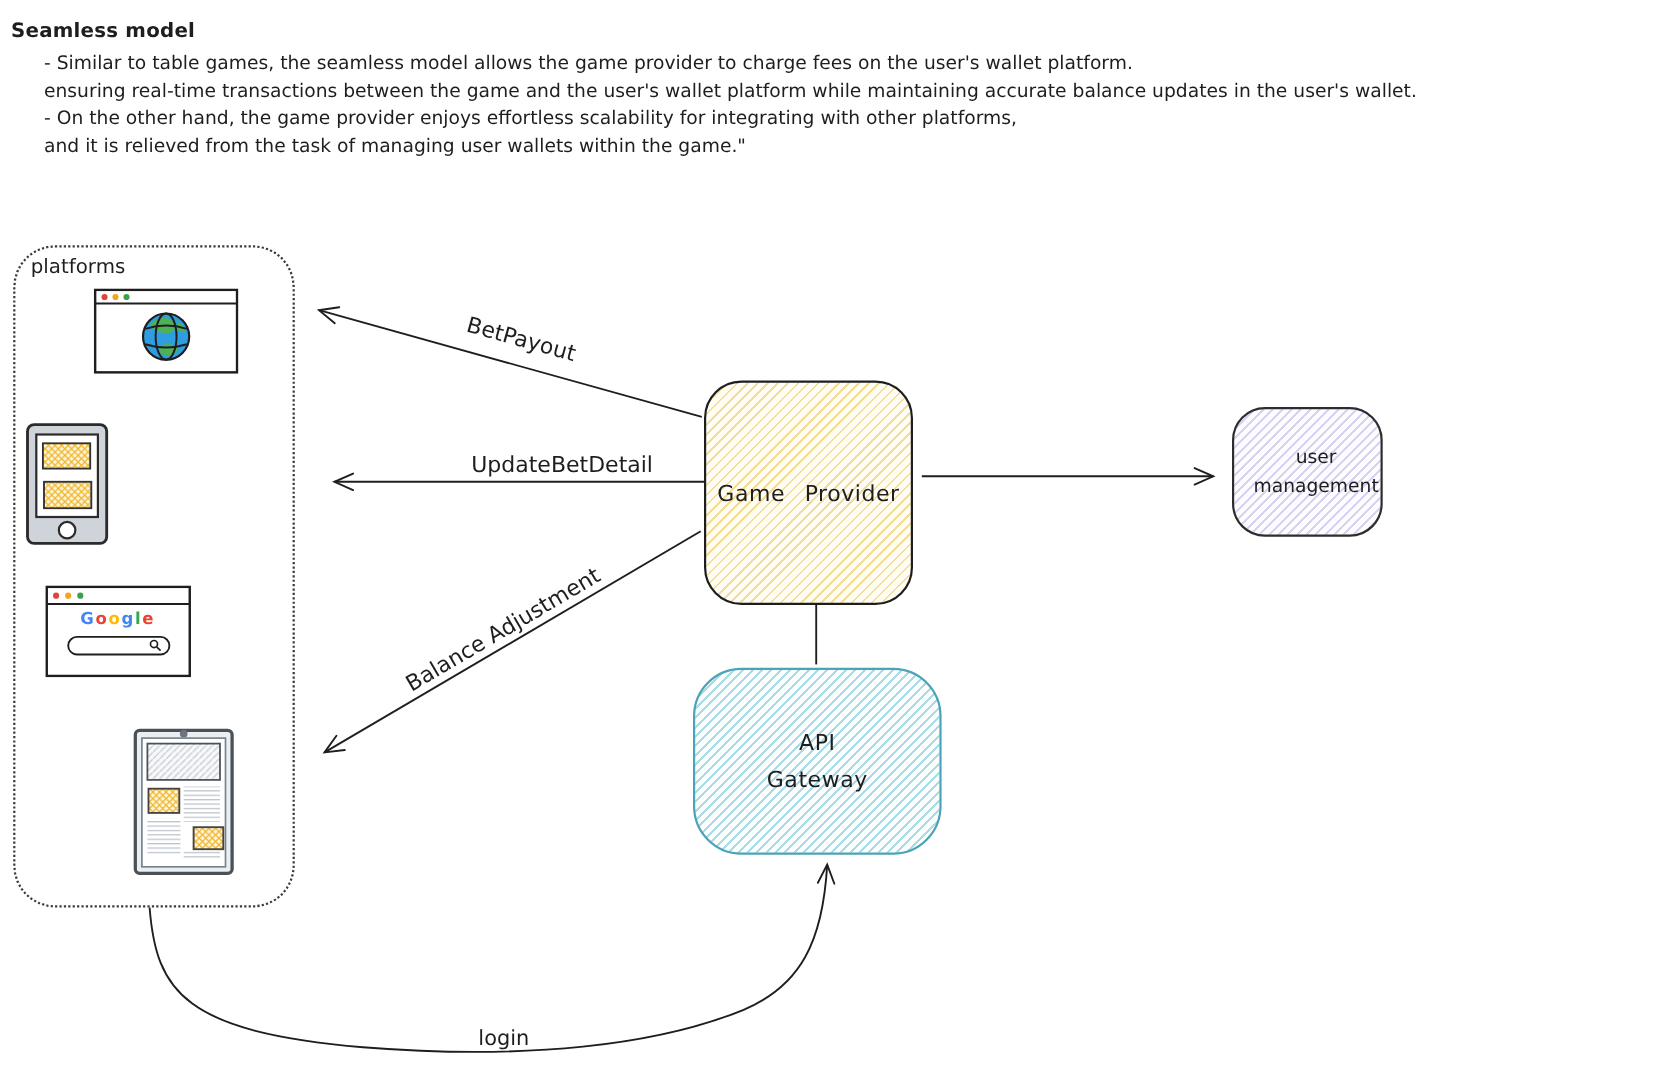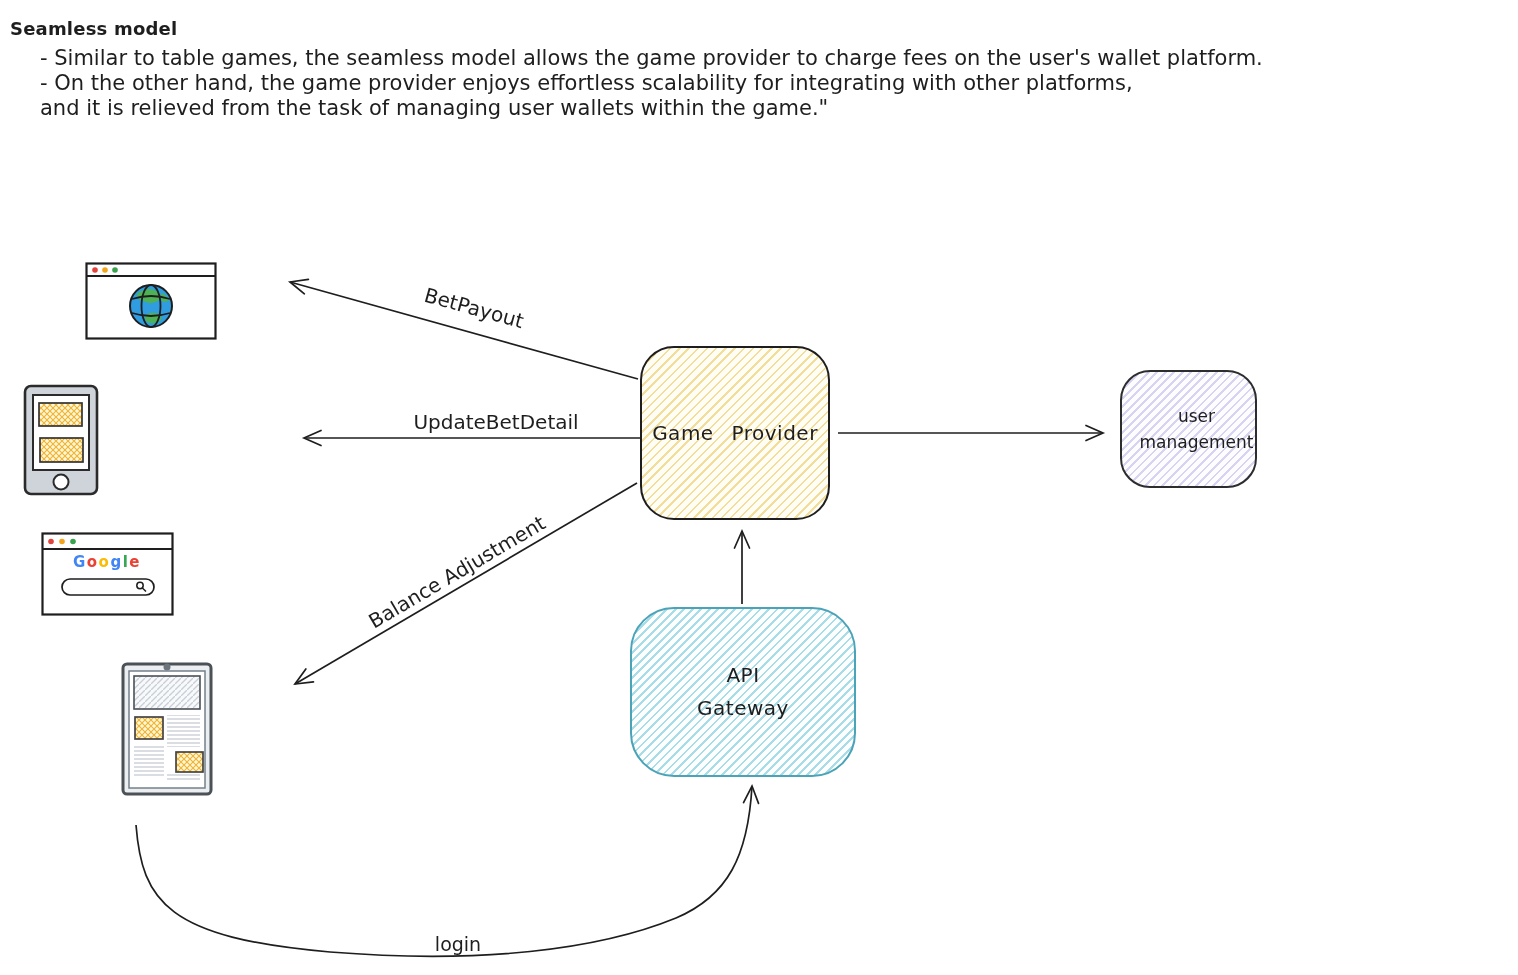--- a/index.html
+++ b/index.html
@@ -1,34 +1,34 @@
 <!DOCTYPE html>
 <html style="--ink: #1e1e1e; --yellow-bg: #fffdf4; --yellow-hatch: #f3dd9a; --cyan-hatch: #a8dce9; --cyan-border: #4ba3b8; --purple-hatch: #d7d3f1; --dot-red: #e0443a; --dot-yellow: #f2a51c; --dot-green: #3aa14e; --globe-blue: #2f9de0; --globe-green: #4fb155; --device-gray: #ced4da; --photo-hatch: #f0b429;"><head>
 <meta charset="utf-8">
 <style>
   html,body{margin:0;padding:0;background:#ffffff;}
   .stage{position:relative;width:1518px;height:975px;overflow:hidden;
          font-family:"DejaVu Sans",sans-serif;color:var(--ink);}
 
   
   .doc-title{position:absolute;left:10px;top:18px;font-size:18px;font-weight:600;letter-spacing:.2px;}
-  .doc-body{position:absolute;left:40px;top:46px;font-size:21px;line-height:25px;white-space:nowrap;}
+  .doc-body{position:absolute;left:40px;top:46px;font-size:17px;line-height:25px;white-space:nowrap;}
 
   
   .arrows{position:absolute;left:0;top:0;pointer-events:none;}
 
   
   .platforms-box{position:absolute;left:12px;top:223px;width:256px;height:602px;
                  border:2.5px dotted #3a3a3a;border-radius:38px;box-sizing:border-box;}
   .platforms-label{position:absolute;left:14px;top:7px;font-size:18px;}
 
   
   .node{position:absolute;display:flex;flex-direction:column;align-items:center;justify-content:center;
         text-align:center;box-sizing:border-box;}
-  .node-gp{left:640px;top:346px;width:190px;height:174px;border:2px solid var(--ink);border-radius:34px;
+  .node-gp{left:640px;top:346px;width:190px;height:204px;border:2px solid var(--ink);border-radius:34px;
            background-color:var(--yellow-bg);
            background-image:repeating-linear-gradient(135deg,var(--yellow-hatch) 0 1.7px,transparent 1.7px 6.5px);
            font-size:20px;word-spacing:11px;letter-spacing:.5px;}
   .node-ag{left:630px;top:607px;width:226px;height:170px;border:2px solid var(--cyan-border);border-radius:44px;
            background-color:#fdffff;
            background-image:repeating-linear-gradient(135deg,var(--cyan-hatch) 0 1.9px,transparent 1.9px 6px);
            font-size:20px;line-height:1.65;letter-spacing:.5px;}
   .node-um{left:1120px;top:370px;width:137px;height:118px;border:2px solid #2d2d2d;border-radius:30px;
            background-color:#fdfdff;
            background-image:repeating-linear-gradient(135deg,var(--purple-hatch) 0 1.9px,transparent 1.9px 6px);
@@ -39,50 +39,54 @@
   .icon-browser{left:85px;top:262px;}
   .icon-mobile{left:23px;top:384px;}
   .icon-gwin{left:41px;top:532px;}
   .icon-news{left:121px;top:660px;}
   .google-logo{position:absolute;left:107px;top:553px;transform:translateX(-50%);
                font-size:15px;font-weight:bold;letter-spacing:1.5px;white-space:nowrap;}
 
   
   .edge-label{position:absolute;font-size:20px;white-space:nowrap;color:var(--ink);}
   .lbl-bp{left:474px;top:308px;transform:translate(-50%,-50%) rotate(15.5deg);}
-  .lbl-ubd{left:496px;top:422px;transform:translate(-50%,-50%);}
+  .lbl-ubd{left:511px;top:422px;transform:translate(-50%,-50%);}
   .lbl-ba{left:457px;top:572px;transform:translate(-50%,-50%) rotate(-30.5deg);}
   .lbl-login{left:458px;top:944px;transform:translate(-50%,-50%);font-size:19px;}
 </style>
 </head>
 <body>
 
 <div class="stage">
 
   <div class="doc-title">Seamless model</div>
   <div class="doc-body">
     <div>- Similar to table games, the seamless model allows the game provider to charge fees on the user's wallet platform.</div>
+    <div>ensuring real-time transactions between the game and the user's wallet platform while maintaining accurate balance updates in the user's wallet.</div>
     <div>- On the other hand, the game provider enjoys effortless scalability for integrating with other platforms,</div>
     <div>and it is relieved from the task of managing user wallets within the game."</div>
   </div>
 
   <svg class="arrows" width="1518" height="975" viewBox="0 0 1518 975">
     <defs>
       <marker id="head" markerUnits="userSpaceOnUse" markerWidth="30" markerHeight="30" refX="21" refY="10.5" orient="auto">
         <path d="M4,3 L21,10.5 L4,18" fill="none" style="stroke:var(--ink)" stroke-width="1.7" stroke-linecap="round"></path>
       </marker>
     </defs>
     <path d="M638,379 L290,282" fill="none" style="stroke:var(--ink)" stroke-width="1.7" marker-end="url(#head)"></path>
     <path d="M640,438 L304,438" fill="none" style="stroke:var(--ink)" stroke-width="1.7" marker-end="url(#head)"></path>
     <path d="M637,483 L295,684" fill="none" style="stroke:var(--ink)" stroke-width="1.7" marker-end="url(#head)"></path>
     <path d="M838,433 L1103,433" fill="none" style="stroke:var(--ink)" stroke-width="1.7" marker-end="url(#head)"></path>
     <path d="M742,604 L742,531" fill="none" style="stroke:var(--ink)" stroke-width="1.7" marker-end="url(#head)"></path>
     <path d="M136,825 C142,902 168,938 330,952 C480,964 598,950 676,918 C728,896 748,856 752,786" fill="none" style="stroke:var(--ink)" stroke-width="1.7" marker-end="url(#head)"></path>
   </svg>
 
+  <div class="platforms-box">
+    <div class="platforms-label">platforms</div>
+  </div>
 
   <svg class="icon icon-browser" width="132" height="79" viewBox="0 0 132 79">
     <rect x="1.5" y="1.5" width="129" height="75" fill="#fff" style="stroke:var(--ink)" stroke-width="2.2"></rect>
     <line x1="2" y1="14" x2="130" y2="14" style="stroke:var(--ink)" stroke-width="1.8"></line>
     <circle cx="10" cy="8" r="2.8" style="fill:var(--dot-red)"></circle>
     <circle cx="20" cy="8" r="2.8" style="fill:var(--dot-yellow)"></circle>
     <circle cx="30" cy="8" r="2.8" style="fill:var(--dot-green)"></circle>
     <g>
       <circle cx="66" cy="44" r="21" style="fill:var(--globe-blue)"></circle>
       <path d="M52,32 q10,-8 19,-3 q8,4 3,9 q-6,5 -13,2 q-11,-3 -9,-8z" style="fill:var(--globe-green)"></path>

